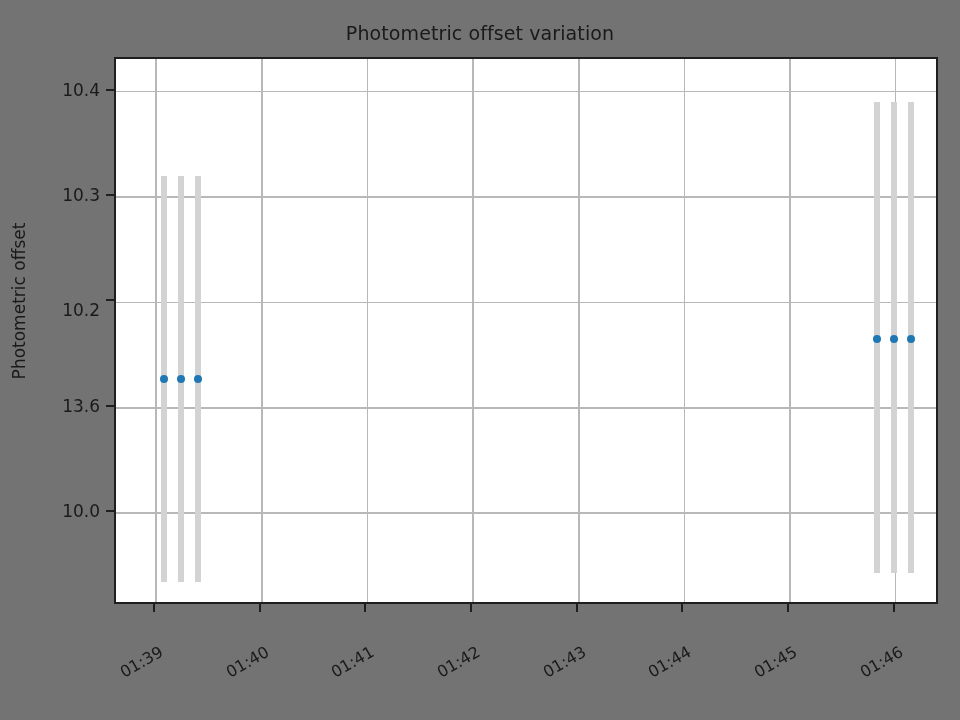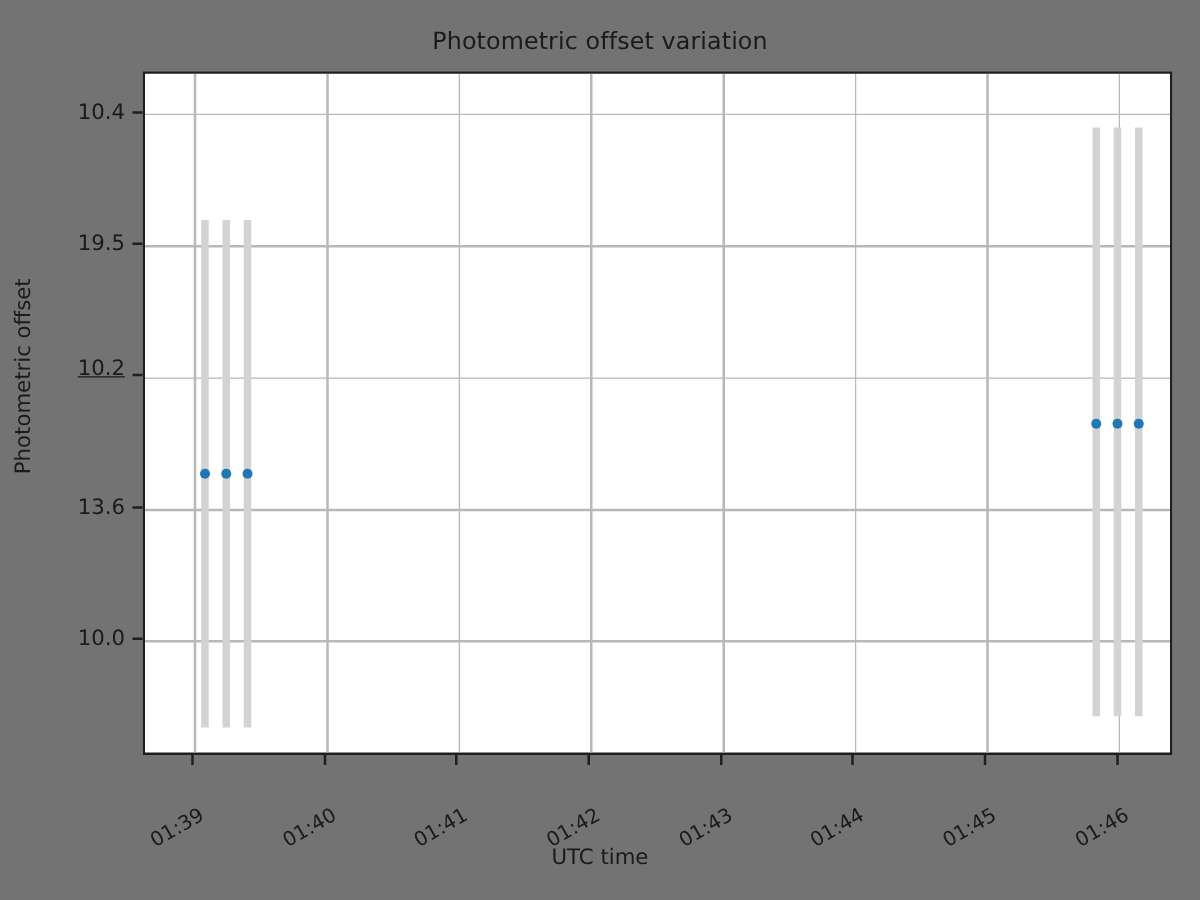--- a/index.html
+++ b/index.html
@@ -143,22 +143,22 @@
 
 <div id="figure">
 
   <div id="chart-title">Photometric offset variation</div>
 
   <div id="ylabel">Photometric offset</div>
 
   <div id="ytick-labels">
       <div class="ytick-label" style="top: 454.252px; margin-left: 12px;">10.0</div>
       <div class="ytick-label" style="top: 348.857px;">13.6</div>
-      <div class="ytick-label" style="top: 238px; text-decoration: underline;">10.2</div>
-      <div class="ytick-label" style="top: 138.067px;">19.5</div>
+      <div class="ytick-label" style="top: 253px;">10.2</div>
+      <div class="ytick-label" style="top: 138.067px;">10.3</div>
       <div class="ytick-label" style="top: 32.6724px;">10.4</div>
     </div>
 
   <div id="plot-area">
       <div class="gridline-h" style="top: 453.452px;"></div>
       <div class="gridline-h" style="top: 348.057px;"></div>
       <div class="gridline-h" style="top: 242.662px;"></div>
       <div class="gridline-h" style="top: 137.267px;"></div>
       <div class="gridline-h" style="top: 31.8724px;"></div>
       <div class="gridline-v" style="left: 39.3436px;"></div>
@@ -200,15 +200,14 @@
       <div class="xtick-mark" style="left: 576.708px;"></div>
       <div class="xtick-label" style="left: 576.708px;"><span class="xtick-label-inner">01:43</span></div>
       <div class="xtick-mark" style="left: 682.349px;"></div>
       <div class="xtick-label" style="left: 682.349px;"><span class="xtick-label-inner">01:44</span></div>
       <div class="xtick-mark" style="left: 787.99px;"></div>
       <div class="xtick-label" style="left: 787.99px;"><span class="xtick-label-inner">01:45</span></div>
       <div class="xtick-mark" style="left: 893.631px;"></div>
       <div class="xtick-label" style="left: 893.631px;"><span class="xtick-label-inner">01:46</span></div>
     </div>
 
-  <div id="xlabel">UTC time</div>
 
 </div>
 
 </body></html>

